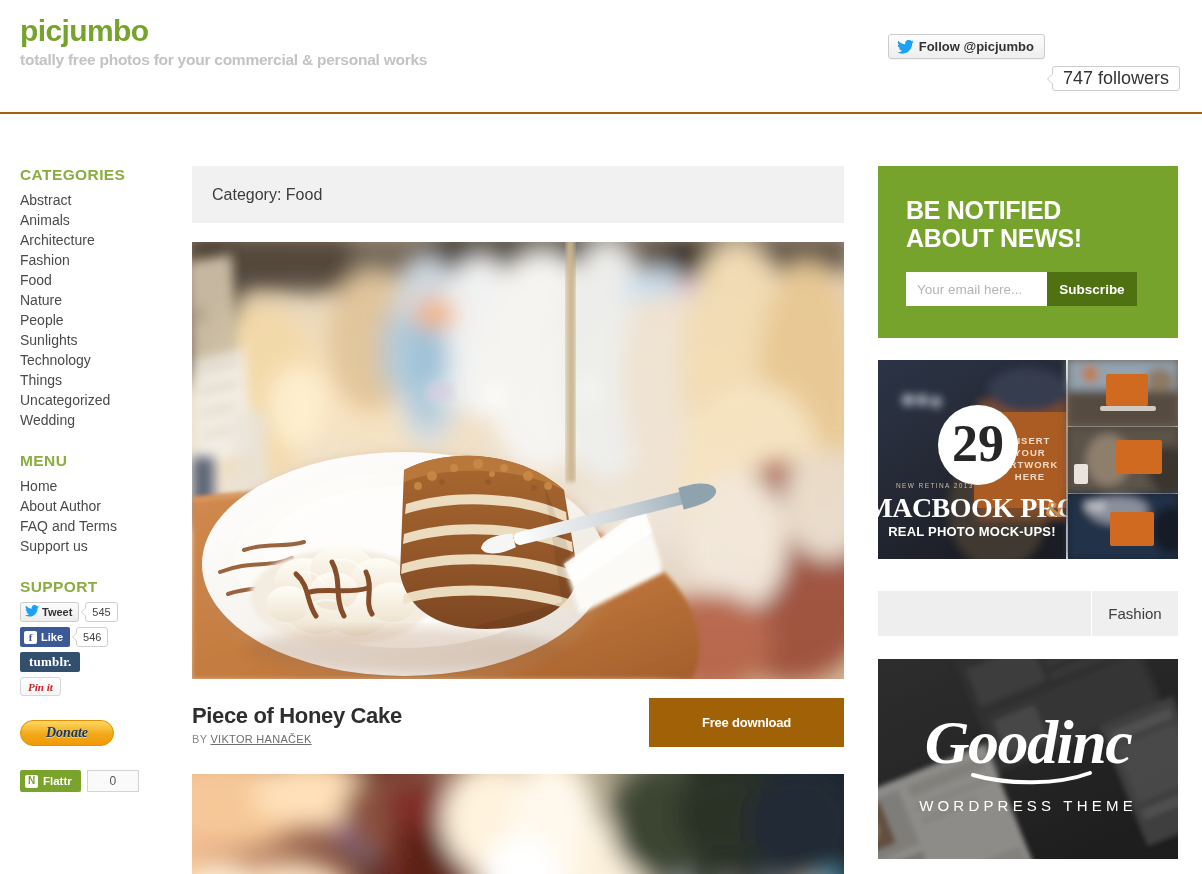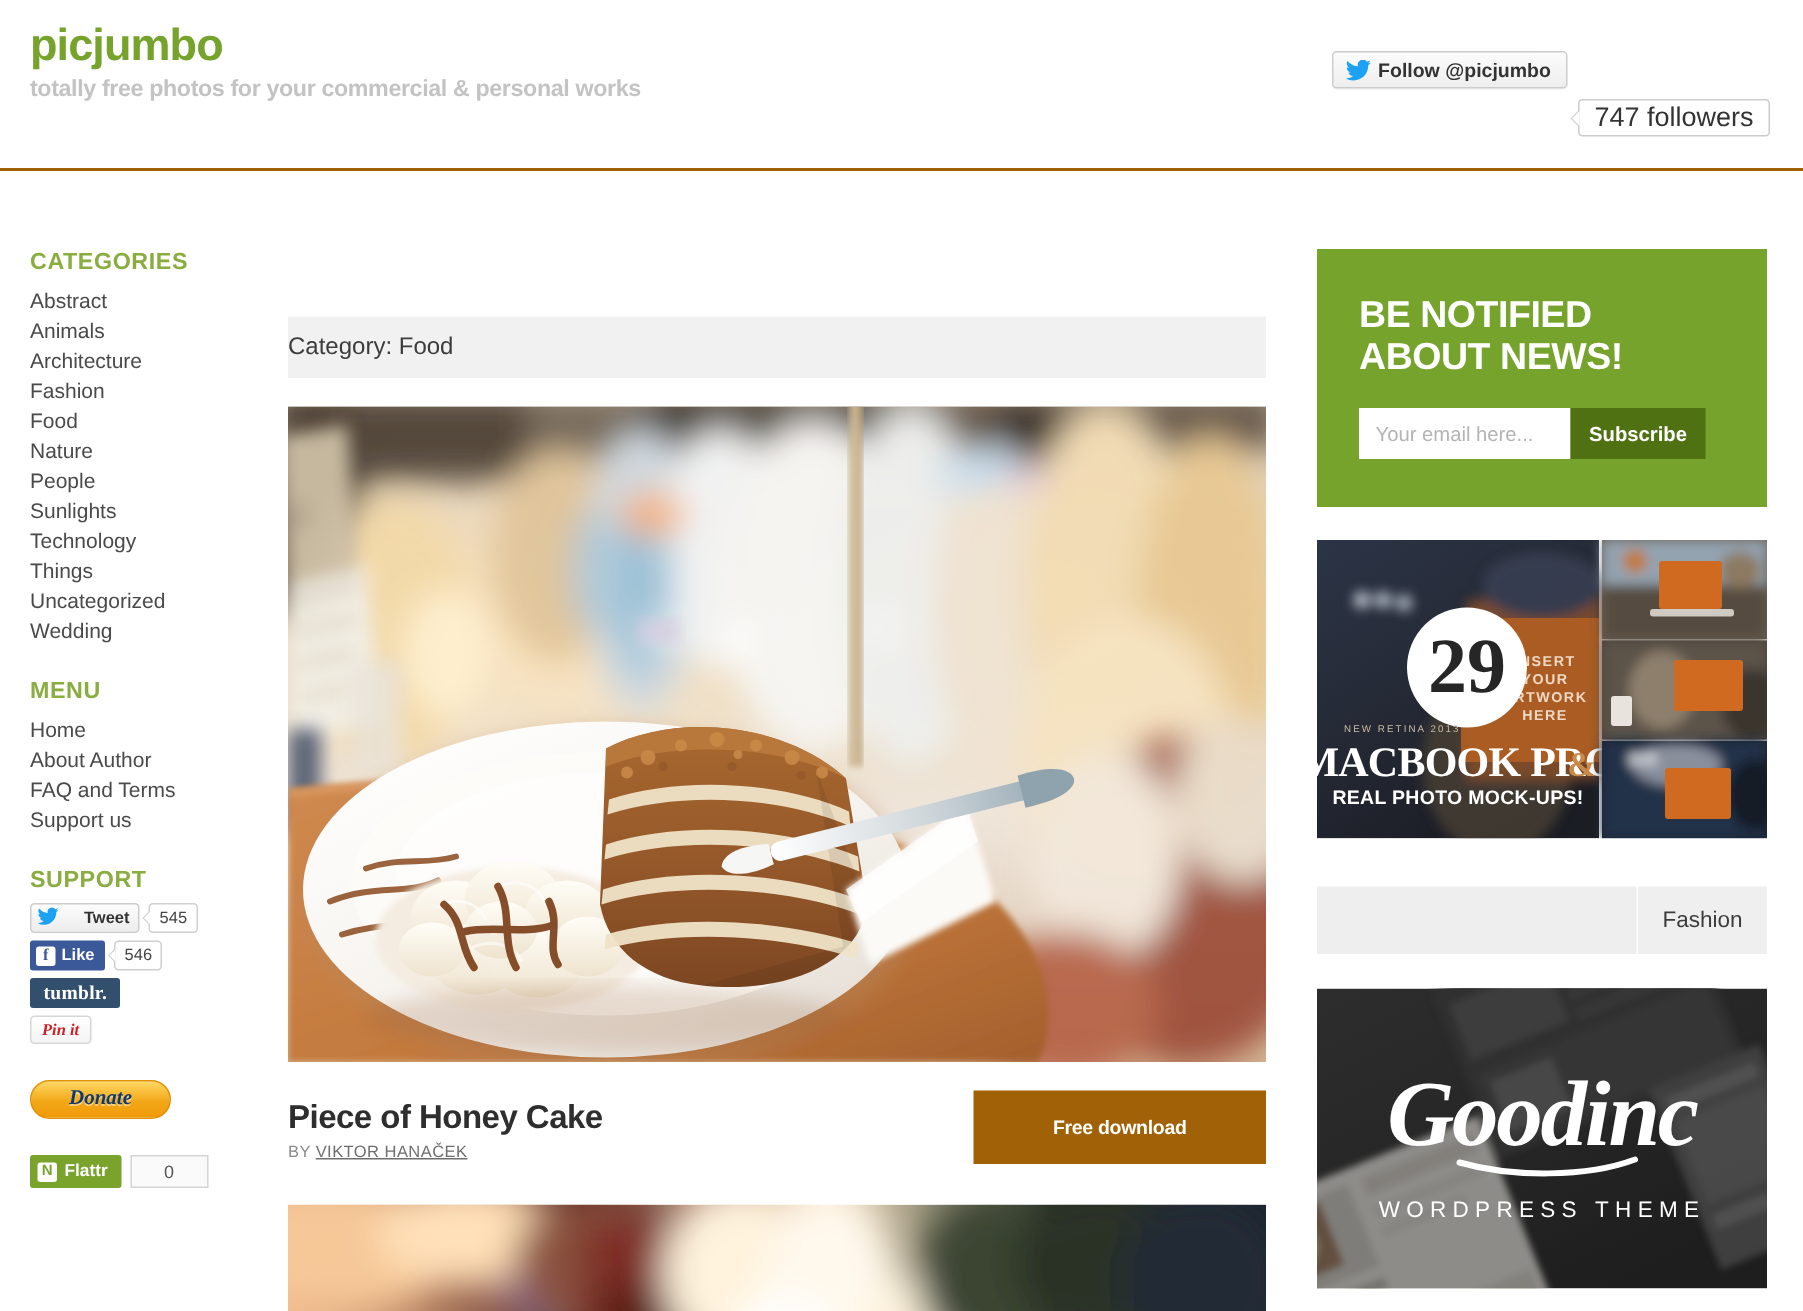--- a/index.html
+++ b/index.html
@@ -103,21 +103,21 @@
     font-size: 14px;
     line-height: 20px;
     color: #4a4a4a;
     cursor: pointer;
   }
 
   
   #support-block { margin-top: 2px; }
   .share-row { display: flex; align-items: center; margin-bottom: 5px; }
   .btn-tweet {
-    display: flex; align-items: center; gap: 17px;
+    display: flex; align-items: center; gap: 3px;
     height: 20px; padding: 0 6px 0 4px;
     border: 1px solid #ccc; border-radius: 3px;
     background: linear-gradient(#fcfcfc, #ededed);
     font-size: 11px; font-weight: bold; color: #333;
     cursor: pointer;
   }
   .bubble {
     position: relative;
     margin-left: 6px;
     height: 20px; min-width: 30px;
@@ -205,26 +205,26 @@
     font-size: 12px; color: #555;
   }
 
   
   #main-col {
     position: absolute;
     left: 192px; top: 52px;
     width: 652px;
   }
   #category-bar {
-    height: 41px;
+    height: 57px;
     background: #f1f1f1;
     display: flex; align-items: center;
+    padding-left: 20px;
     font-size: 16px;
     color: #3c3c3c;
-    margin-top: 45px;
   }
   .post { margin-top: 19px; }
   .post-photo {
     width: 652px; height: 437px;
     overflow: hidden;
     position: relative;
     background: #d8cfc5;
     cursor: pointer;
   }
   .post-photo svg { display: block; width: 100%; height: 100%; }

